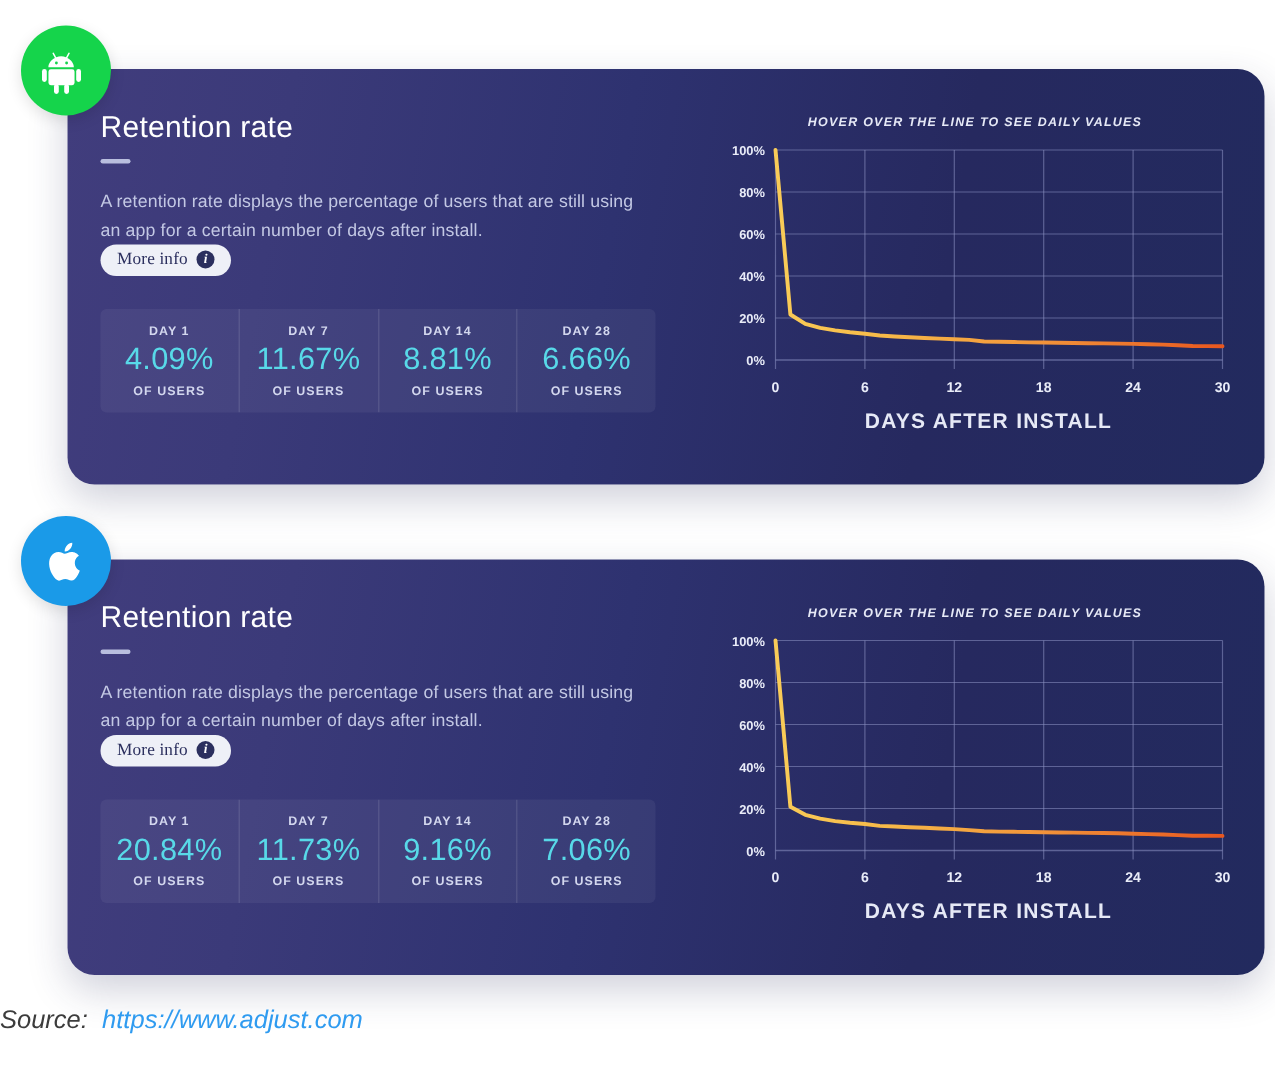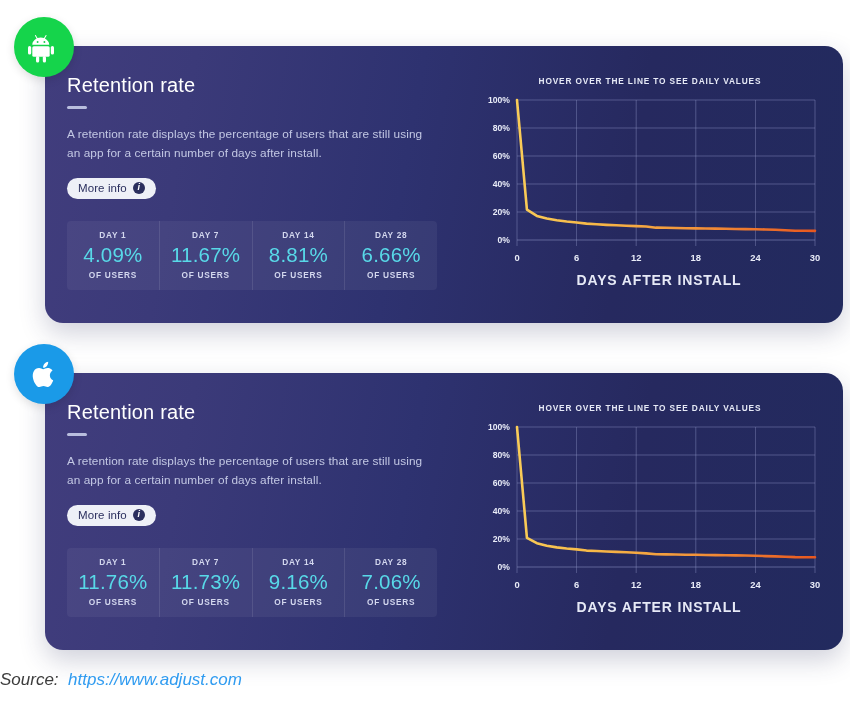--- a/index.html
+++ b/index.html
@@ -75,27 +75,26 @@
     font-size: 11.8px;
     line-height: 1.62;
     letter-spacing: 0.1px;
     max-width: 362px;
   }
 
   .more-info {
     display: inline-flex;
     align-items: center;
     gap: 6px;
-    margin-top: 15px;
     background: #eef0f7;
     color: #2b2f5e;
     border: none;
     border-radius: 12px;
     padding: 4px 11px 5px 11px;
-    font-family: Liberation Sans, sans-serif;
+    font-family: Liberation Serif, serif;
     font-size: 11.5px;
     letter-spacing: 0.1px;
     cursor: pointer;
   }
   .info-glyph {
     display: inline-flex;
     align-items: center;
     justify-content: center;
     width: 12px;
     height: 12px;
@@ -155,20 +154,21 @@
     width: 350px;
     height: 215px;
   }
   .chart-hint {
     text-align: center;
     color: #e6e9f6;
     font-size: 8.3px;
     font-weight: bold;
     letter-spacing: 0.85px;
     margin-bottom: 4px;
+    font-style: italic;
   }
   .chart-svg { display: block; }
   .chart-xlabel {
     text-align: center;
     color: #e6e9f6;
     font-size: 14px;
     font-weight: bold;
     letter-spacing: 0.85px;
     margin-top: 4px;
     padding-left: 18px;
@@ -293,21 +293,21 @@
       <div class="card-title">Retention rate</div>
       <div class="title-rule"></div>
       <div class="card-desc">A retention rate displays the percentage of users that are still using an app for a certain number of days after install.</div>
       <button class="more-info">
         <span>More info</span>
         <span class="info-glyph">i</span>
       </button>
       <div class="stats">
         <div class="stat">
           <div class="stat-day">DAY 1</div>
-          <div class="stat-value">11.76%</div>
+          <div class="stat-value">20.84%</div>
           <div class="stat-sub">OF USERS</div>
         </div>
         <div class="stat">
           <div class="stat-day">DAY 7</div>
           <div class="stat-value">11.73%</div>
           <div class="stat-sub">OF USERS</div>
         </div>
         <div class="stat">
           <div class="stat-day">DAY 14</div>
           <div class="stat-value">9.16%</div>

